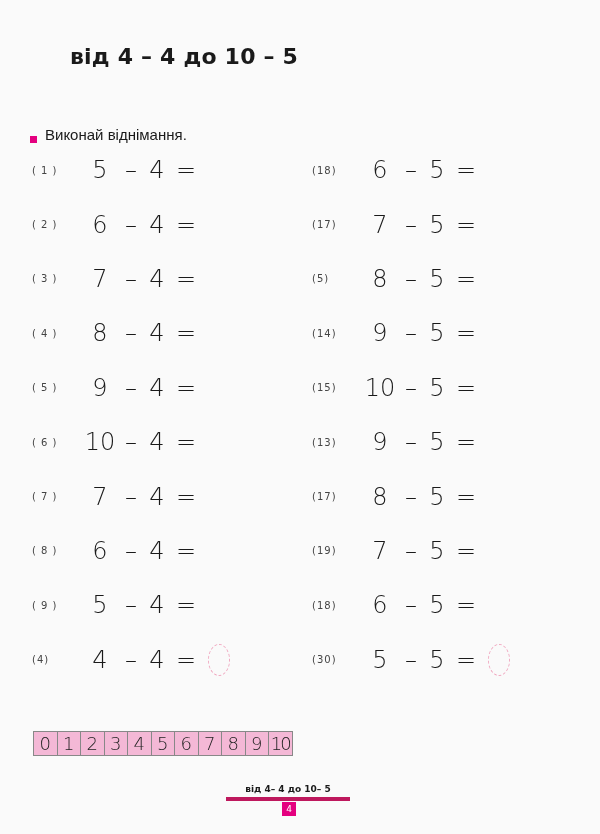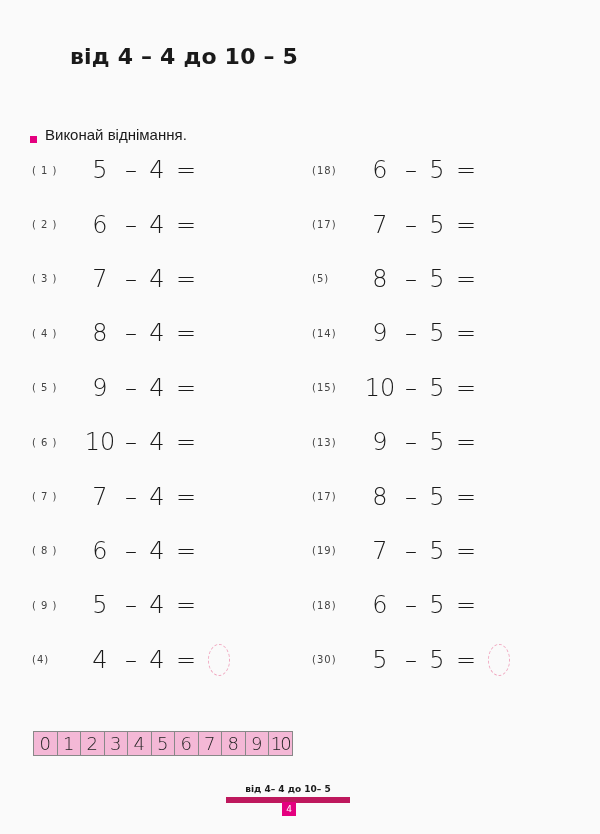--- a/index.html
+++ b/index.html
@@ -48,21 +48,21 @@
   }
   .cell {
     width: 22.5px; height: 23px; border-right: 1px solid #888;
     font-family: "DejaVu Sans", sans-serif; font-weight: 300;
     font-size: 18px; text-align: center; line-height: 23px; color: #222;
   }
   .cell:last-child { border-right: none; letter-spacing: -2px; }
   .footer-title {
     position: absolute; left: 226px; top: 784px; width: 124px;
     text-align: center; font-size: 9px; font-weight: bold;
-    padding-bottom: 3px; border-bottom: 6px solid #be185d;
+    padding-bottom: 3px; border-bottom: 4px solid #be185d;
   }
   .page-no {
     position: absolute; left: 282px; top: 802px;
     width: 14px; height: 14px; background: #e4007f; color: #fff;
     font-size: 9px; text-align: center; line-height: 14px;
   }
 </style>
 </head>
 <body>
 

